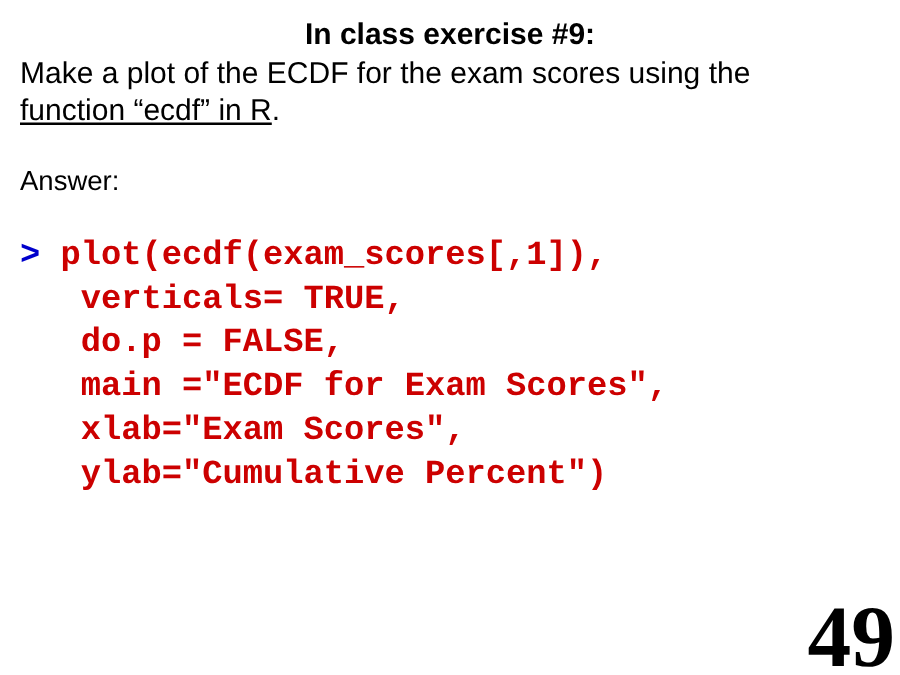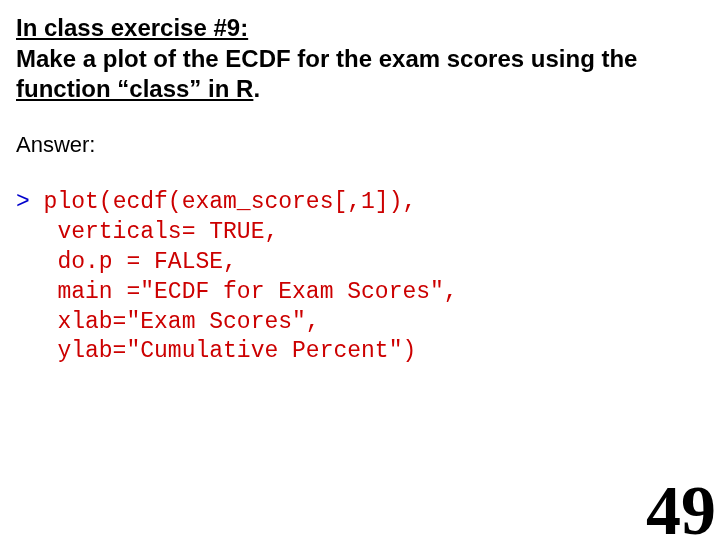--- a/index.html
+++ b/index.html
@@ -11,44 +11,44 @@
     font-family: "Segoe UI", Tahoma, Verdana, sans-serif;
     position: relative;
     overflow: hidden;
     color: #000;
   }
   .slide {
     padding: 10px 16px 0 16px;
     box-sizing: border-box;
   }
   .title {
+    text-align: center;
     font-weight: bold;
     font-size: 24px;
-    text-decoration: underline;
     margin-top: 4px;
   }
   .prompt {
     font-size: 24px;
-    font-weight: 700;
+    font-weight: 400;
     line-height: 1.25;
     margin-top: 2px;
   }
   .prompt .uline {
     text-decoration: underline;
   }
   .answer-label {
     font-size: 22px;
     margin-top: 28px;
   }
   .code-block {
     margin-top: 30px;
     font-family: "Courier New", Courier, monospace;
-    font-size: 23px;
+    font-size: 27px;
     line-height: 1.3;
-    font-weight: normal;
+    font-weight: bold;
     white-space: pre;
   }
   .prompt-char {
     color: #0000cc;
   }
   .code-red {
     color: #cc0000;
   }
   .page-number {
     position: absolute;
@@ -61,21 +61,21 @@
     line-height: 1;
   }
 </style>
 </head>
 <body>
 
 <div class="slide">
   <div class="title">In class exercise #9:</div>
   <div class="prompt">
     <span>Make a plot of the ECDF for the exam scores using the</span><br>
-    <span class="uline">function “class” in R</span><span>.</span>
+    <span class="uline">function “ecdf” in R</span><span>.</span>
   </div>
   <div class="answer-label">Answer:</div>
 
   <div class="code-block"><span class="prompt-char">&gt;</span><span class="code-red"> plot(ecdf(exam_scores[,1]),</span>
 <span class="code-red">   verticals= TRUE,</span>
 <span class="code-red">   do.p = FALSE,</span>
 <span class="code-red">   main ="ECDF for Exam Scores",</span>
 <span class="code-red">   xlab="Exam Scores",</span>
 <span class="code-red">   ylab="Cumulative Percent")</span></div>
 </div>

